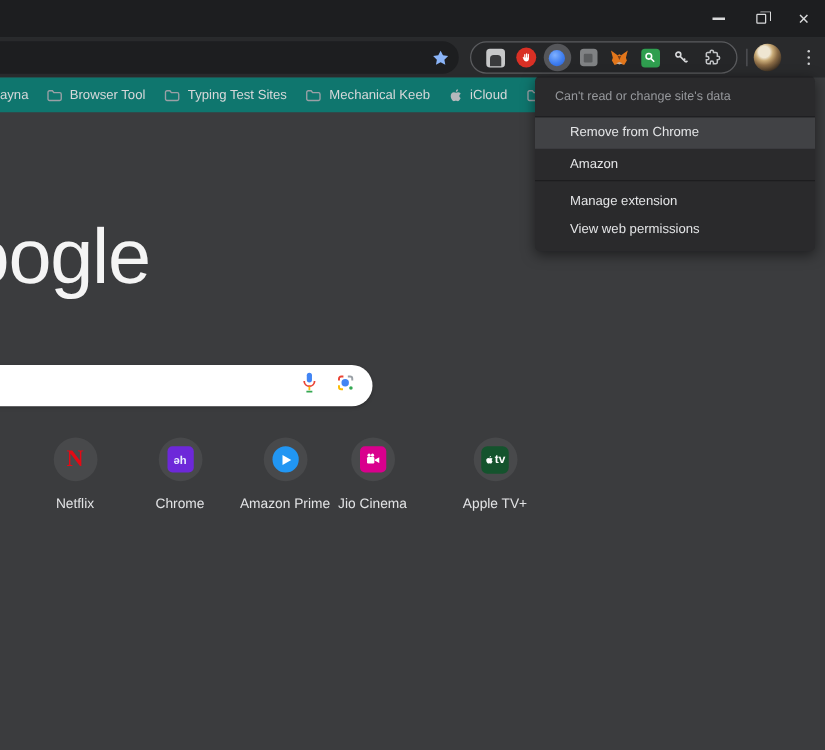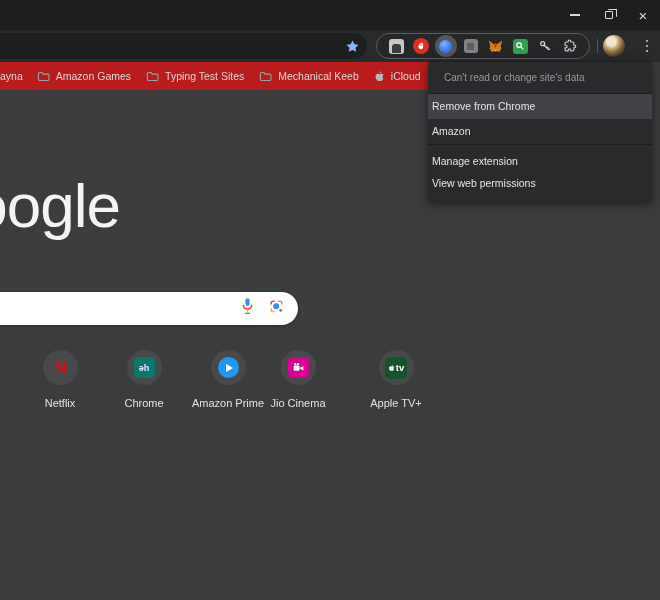--- a/index.html
+++ b/index.html
@@ -31,47 +31,47 @@
   .screenity-dot { width:13px; height:13px; border-radius:50%; background:radial-gradient(circle at 38% 32%, #7fb0ff 0%, #3f7ef0 55%, #2a5fd0 100%); }
   .icon-sq-muted { width:14px; height:14px; background:#808284; border-radius:3px; display:flex; align-items:center; justify-content:center; }
   .icon-sq-muted::after { content:""; width:7px; height:7px; background:#5b5d5f; border-radius:1px; display:block; }
   .icon-sq-green { width:15px; height:15px; background:#2f9e4f; border-radius:3px; display:flex; align-items:center; justify-content:center; }
   .tool-sep { position:absolute; left:597px; top:9px; width:1px; height:14px; background:#55565a; }
   .avatar { position:absolute; left:603px; top:5px; width:22px; height:22px; border-radius:50%;
     background: radial-gradient(circle at 38% 30%, #efe6d2 0 22%, #c9ab77 34%, #8a6b45 52%, #3c2f22 78%, #2a2420 100%); }
   .kebab { position:absolute; left:639px; top:5px; width:16px; height:22px; display:flex; flex-direction:column; align-items:center; justify-content:center; gap:2.5px; }
   .kebab i { width:2.6px; height:2.6px; border-radius:50%; background:#cfd0d2; display:block; }
   
-  .bookmarksbar { position:absolute; top:62px; left:0; width:550px; height:28px; background:#b91c1c; display:flex; align-items:center; }
+  .bookmarksbar { position:absolute; top:62px; left:0; width:550px; height:28px; background:#0f766e; display:flex; align-items:center; }
   .bm-item { display:flex; align-items:center; gap:6px; margin-right:15px; white-space:nowrap; color:#d7d8da; font-size:10.5px; }
   .bm-item:first-child { margin-left:0; margin-right:14px; }
   .bm-label { color:#d7d8da; }
   
   .page { position:absolute; top:90px; left:0; width:660px; height:510px; background:#3b3c3e; }
   .logo-clip { position:absolute; left:0; top:86px; width:132px; height:84px; overflow:hidden; }
   .logo-text { position:absolute; left:-74px; top:-6px; font-size:62px; color:#f4f4f4; letter-spacing:-1px; font-weight:500; }
   .search-pill { position:absolute; left:-40px; top:202px; width:338px; height:33px; background:#ffffff; border-radius:17px;
     display:flex; align-items:center; justify-content:flex-end; gap:13px; padding-right:13px; box-shadow:0 1px 3px rgba(0,0,0,0.25); }
   .shortcuts { position:absolute; left:0; top:260px; width:660px; height:80px; }
   .tile { position:absolute; width:84px; display:flex; flex-direction:column; align-items:center; }
   .tile-circle { width:35px; height:35px; border-radius:50%; background:#48494b; display:flex; align-items:center; justify-content:center; }
   .tile-label { margin-top:12px; font-size:11px; color:#e2e3e5; white-space:nowrap; }
   .netflix-n { color:#e50914; font-size:19px; font-weight:bold; font-family:"Liberation Serif", serif; }
-  .hotstar-sq { width:21px; height:21px; background:#0f766e; border-radius:4px; display:flex; align-items:center; justify-content:center; color:#e8ecff; font-size:9px; font-weight:bold; }
+  .hotstar-sq { width:21px; height:21px; background:#6d28d9; border-radius:4px; display:flex; align-items:center; justify-content:center; color:#e8ecff; font-size:9px; font-weight:bold; }
   .prime-circle { width:21px; height:21px; background:#2196f3; border-radius:50%; display:flex; align-items:center; justify-content:center; }
   .play-tri { width:0; height:0; border-left:7px solid #fff; border-top:4.5px solid transparent; border-bottom:4.5px solid transparent; margin-left:2px; }
   .jio-sq { width:21px; height:21px; background:#d9008d; border-radius:4px; display:flex; align-items:center; justify-content:center; }
   .appletv-sq { width:22px; height:22px; background:#14532d; border-radius:5px; display:flex; align-items:center; justify-content:center; gap:1px; color:#fff; font-size:9.5px; font-weight:bold; }
   
   .ext-menu { position:absolute; left:428px; top:61px; width:224px; background:#2a2a2c; border-radius:4px; z-index:10;
     box-shadow:0 3px 10px rgba(0,0,0,0.5); overflow:hidden; padding-bottom:4px; }
   .menu-header { padding:12px 16px 11px; font-size:10px; color:#e8eaed; white-space:nowrap; }
   .menu-divider { height:1px; background:#1d1d1f; }
   .menu-status { padding:10px 16px; font-size:10px; color:#96989c; white-space:nowrap; }
-  .menu-item { height:25px; line-height:25px; padding:0 4px; font-size:10.5px; color:#e4e5e7; white-space:nowrap; }
+  .menu-item { height:25px; line-height:25px; padding:0 28px; font-size:10.5px; color:#e4e5e7; white-space:nowrap; }
   .menu-item.hovered { background:#414245; }
   .menu-section { padding:5px 0 3px; }
   .menu-section .menu-item { height:22px; line-height:22px; }
 </style>
 </head>
 <body>
 
 <div id="screen">
 
   <div class="titlebar">
@@ -152,21 +152,21 @@
   </div>
 
   <div class="bookmarksbar">
     <div class="bm-item">
       <span class="bm-label">ayna</span>
     </div>
     <div class="bm-item">
       <svg width="13" height="11" viewBox="0 0 16 14">
           <path d="M1.5 3.5c0-.8.7-1.5 1.5-1.5h3l1.5 2h6c.8 0 1.5.7 1.5 1.5v5c0 .8-.7 1.5-1.5 1.5H3c-.8 0-1.5-.7-1.5-1.5z" fill="none" stroke="#9aa0a6" stroke-width="1.4"></path>
         </svg>
-      <span class="bm-label">Amazon Games</span>
+      <span class="bm-label">Browser Tool</span>
     </div>
     <div class="bm-item">
       <svg width="13" height="11" viewBox="0 0 16 14">
           <path d="M1.5 3.5c0-.8.7-1.5 1.5-1.5h3l1.5 2h6c.8 0 1.5.7 1.5 1.5v5c0 .8-.7 1.5-1.5 1.5H3c-.8 0-1.5-.7-1.5-1.5z" fill="none" stroke="#9aa0a6" stroke-width="1.4"></path>
         </svg>
       <span class="bm-label">Typing Test Sites</span>
     </div>
     <div class="bm-item">
       <svg width="13" height="11" viewBox="0 0 16 14">
           <path d="M1.5 3.5c0-.8.7-1.5 1.5-1.5h3l1.5 2h6c.8 0 1.5.7 1.5 1.5v5c0 .8-.7 1.5-1.5 1.5H3c-.8 0-1.5-.7-1.5-1.5z" fill="none" stroke="#9aa0a6" stroke-width="1.4"></path>

